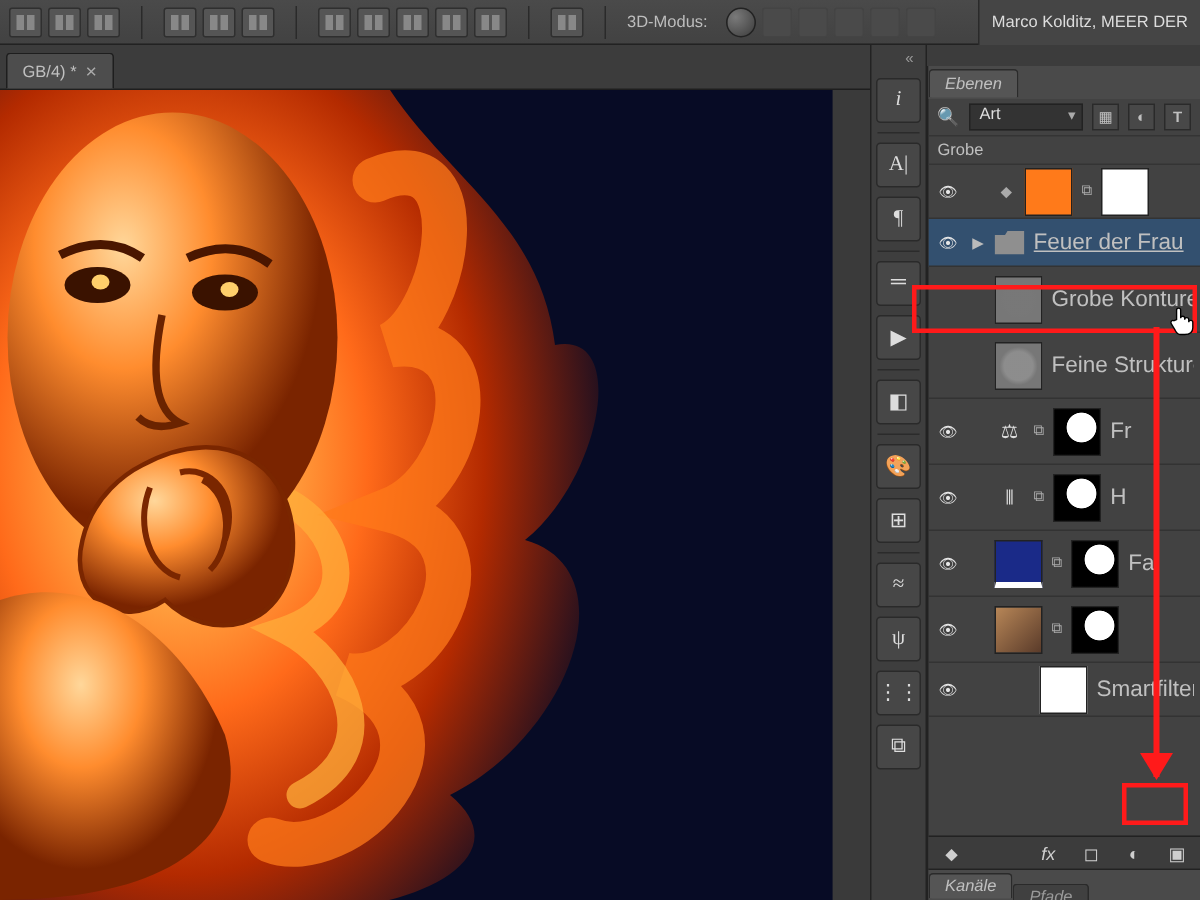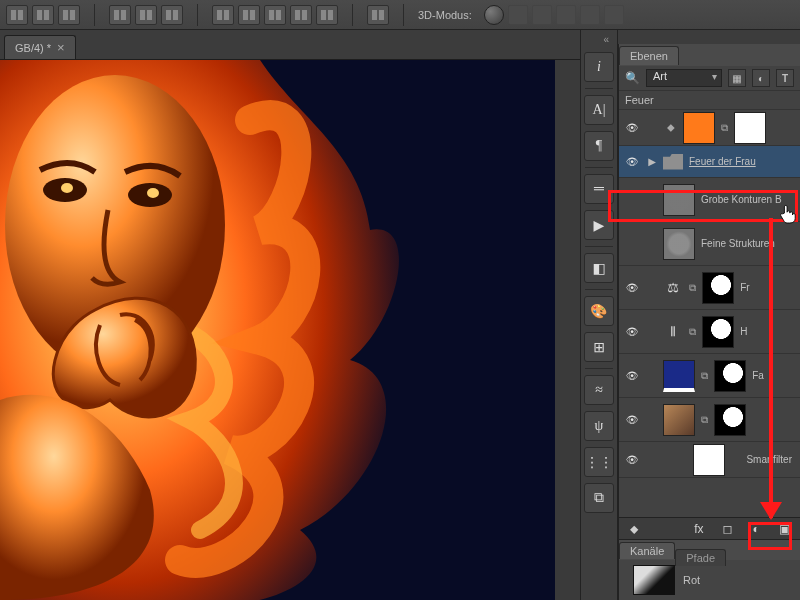--- a/index.html
+++ b/index.html
@@ -95,21 +95,21 @@
 
   
   .layers {
     position: absolute; left: 618px; top: 44px; right: 0; bottom: 0;
     background: #424242; border-left: 1px solid #222;
     display: flex; flex-direction: column;
   }
   .layers .panel-tab {
     height: 22px;
     background: #4a4a4a;
-    display: flex; align-items: center;
+    display: flex; align-items: center; font-style: italic;
   }
   .layers .panel-tab span {
     padding: 3px 10px;
     background: #555; border: 1px solid #2b2b2b; border-bottom: none;
     border-top-left-radius: 3px; border-top-right-radius: 3px;
   }
   .row {
     display: flex; align-items: center; gap: 6px;
     padding: 3px 6px;
     border-bottom: 1px solid #343434;
@@ -175,21 +175,21 @@
   }
   .folder {
     width: 20px; height: 16px; background: #8f8f8f;
     clip-path: polygon(0 20%, 35% 20%, 45% 0, 100% 0, 100% 100%, 0 100%);
   }
   .linkico { width: 10px; font-size: 11px; color: #aaa; }
   .balance-icon {
     width: 20px; height: 20px; color:#ddd; font-size: 13px;
     display:flex;align-items:center;justify-content:center;
   }
-  .lname { flex: 1; font-size: 10px; white-space: nowrap; overflow: hidden; }
+  .lname { flex: 1; font-size: 15px; white-space: nowrap; overflow: hidden; }
 
   .layer.group { height: 32px; background: #4b4b4b; }
   .layer.selected { background: #33506f; }
   .layer.selected .lname { text-decoration: underline; }
 
   .red-highlight {
     position: absolute; border: 3px solid #ff1a1a;
     pointer-events: none; z-index: 50;
   }
 
@@ -268,20 +268,21 @@
   <span class="lbl3d">3D-Modus:</span>
   <div class="optgroup">
     <div class="dot3d"></div>
     <div class="i3d"></div>
     <div class="i3d"></div>
     <div class="i3d"></div>
     <div class="i3d"></div>
     <div class="i3d"></div>
   </div>
 
+  <div class="filetitle">Marco Kolditz, MEER DER</div>
 </div>
 
 <div class="tabs">
   <div class="tab">
     <span>GB/4) *</span>
     <span class="x">×</span>
   </div>
 </div>
 
 <div class="canvas">
@@ -357,21 +358,21 @@
 
   <div class="row">
     <span class="searchicon">🔍</span>
     <div class="dropdown">Art</div>
     <div class="sqbtn">▦</div>
     <div class="sqbtn">◐</div>
     <div class="sqbtn" style="font-weight:bold;">T</div>
   </div>
 
   <div class="row">
-    <span>Feuer</span>
+    <span>Grobe</span>
   </div>
 
 
   <div class="layerlist">
 
     <div class="layer" style="height:36px;">
       <div class="eye on"></div>
       <div style="width:14px;"></div>
       <span class="linkico">⬥</span>
       <div class="thumb" style="background:#ff7a1a;"></div>
@@ -451,36 +452,31 @@
       <div class="eye on"></div>
       <div style="width:40px;"></div>
       <div class="mask"></div>
       <span class="lname" style="text-align:right;padding-right:4px;">Smartfilter</span>
     </div>
 
   </div>
 
   <div class="layerfoot">
     <div class="fbtn">⬥</div>
-    <div class="fbtn" style="margin-left:36px;">fx</div>
+    <div class="fbtn" style="font-style:italic;margin-left:36px;">fx</div>
     <div class="fbtn">◻</div>
     <div class="fbtn">◐</div>
     <div class="fbtn">▣</div>
   </div>
 
   <div class="channels">
     <div class="panel-tab">
       <div class="ctab">Kanäle</div>
       <div class="ctab inactive">Pfade</div>
     </div>
-    <div class="chanrow">
-      <div class="eye"></div>
-      <div class="chanthumb" style="background:linear-gradient(135deg,#ddd 0 30%,#111 60%);"></div>
-      <span>Rot</span>
-    </div>
   </div>
 </div>
 
 <div class="red-highlight" style="left:608px; top:190px; width:190px; height:32px;"></div>
 <div class="red-arrow"></div>
 <div class="red-highlight" style="left:748px; top:522px; width:44px; height:28px;"></div>
 
 <svg class="cursor-hand" style="left:779px; top:204px;" viewBox="0 0 20 22">
   <path d="M6 10 V3 a1.5 1.5 0 0 1 3 0 V9 a1.5 1.5 0 0 1 3 0 V10 a1.5 1.5 0 0 1 3 0 V12 a1.5 1.5 0 0 1 3 0 V16 c0 3 -2 5 -6 5 H9 c-2 0 -3 -1 -4 -3 L2 13 c-.8 -1.4 .6 -3 2 -2.2 Z" fill="#fff" stroke="#000" stroke-width="1"></path>
 </svg>

